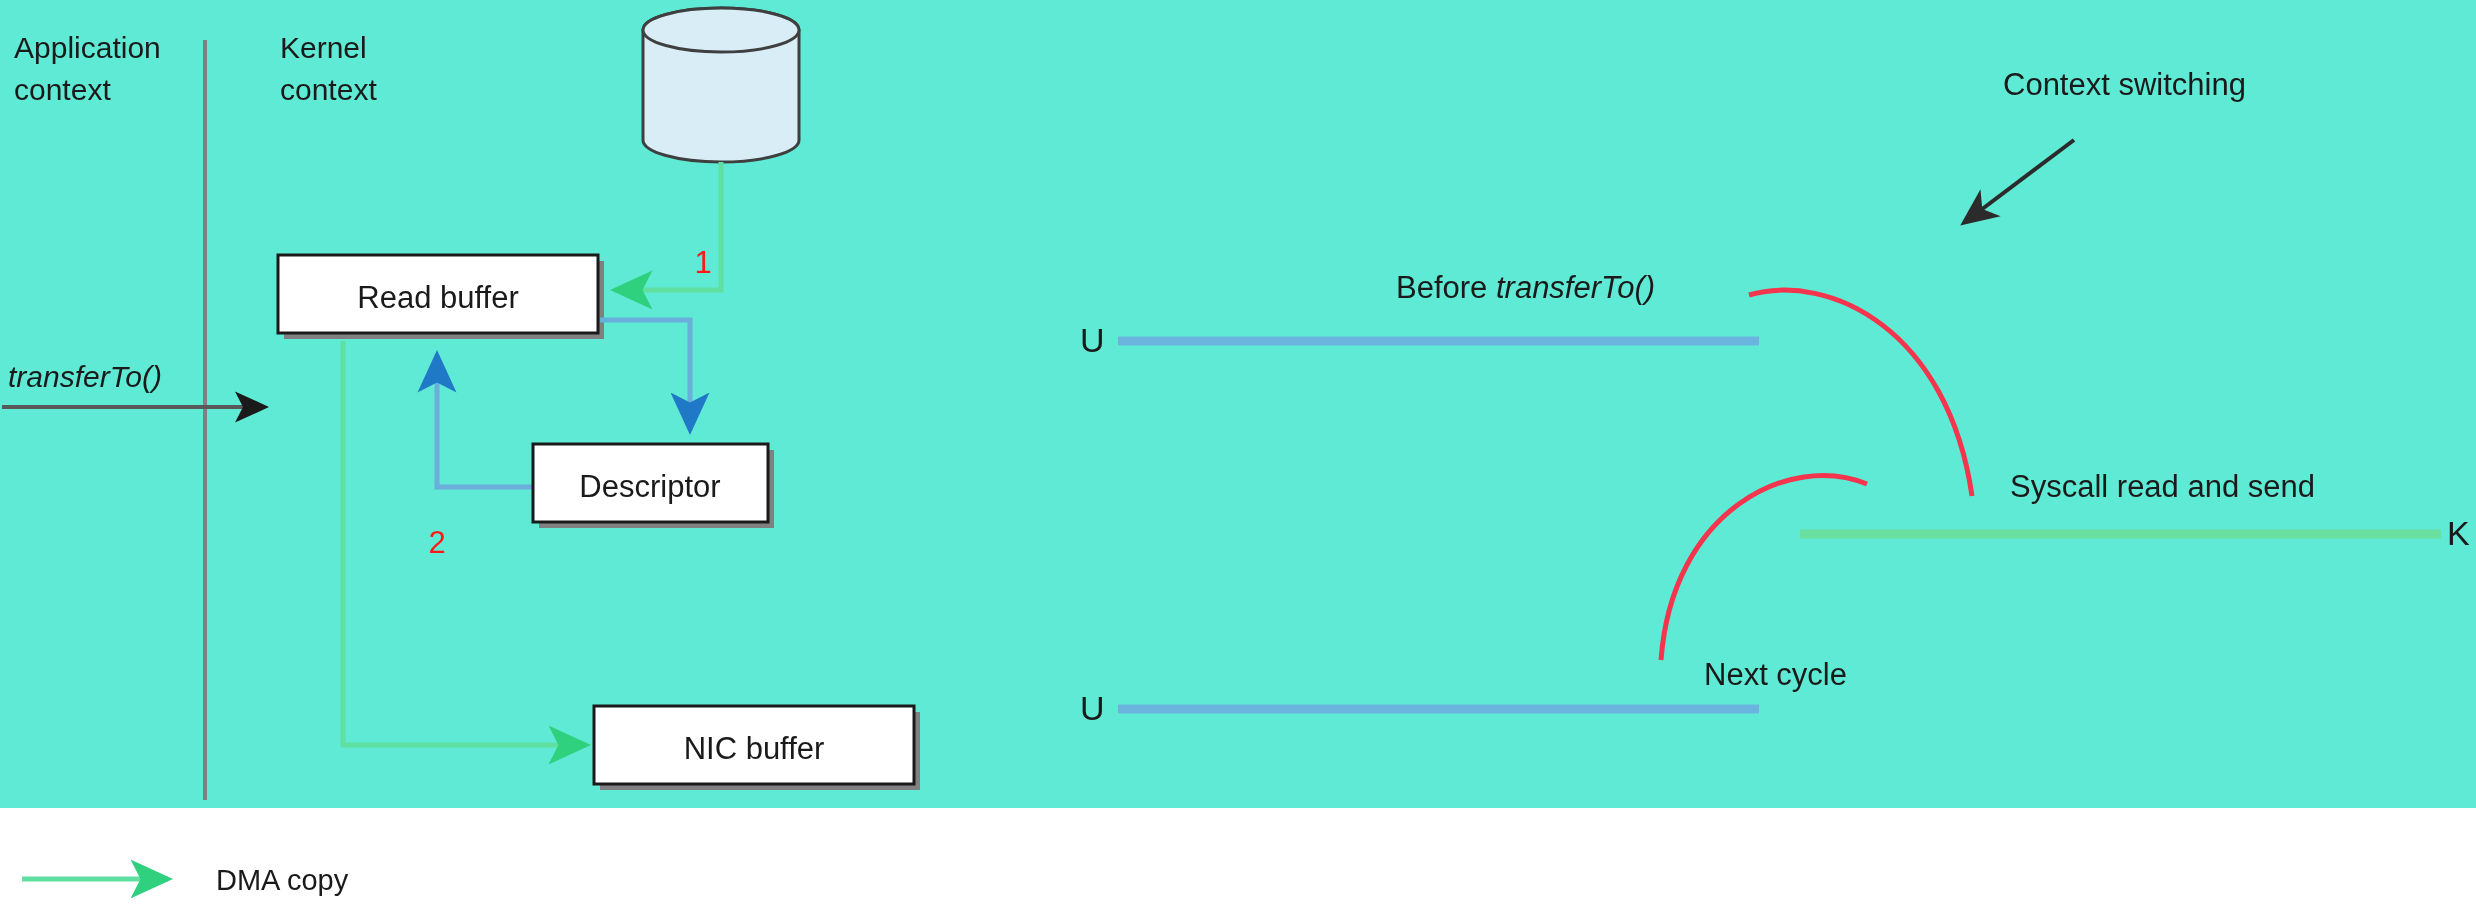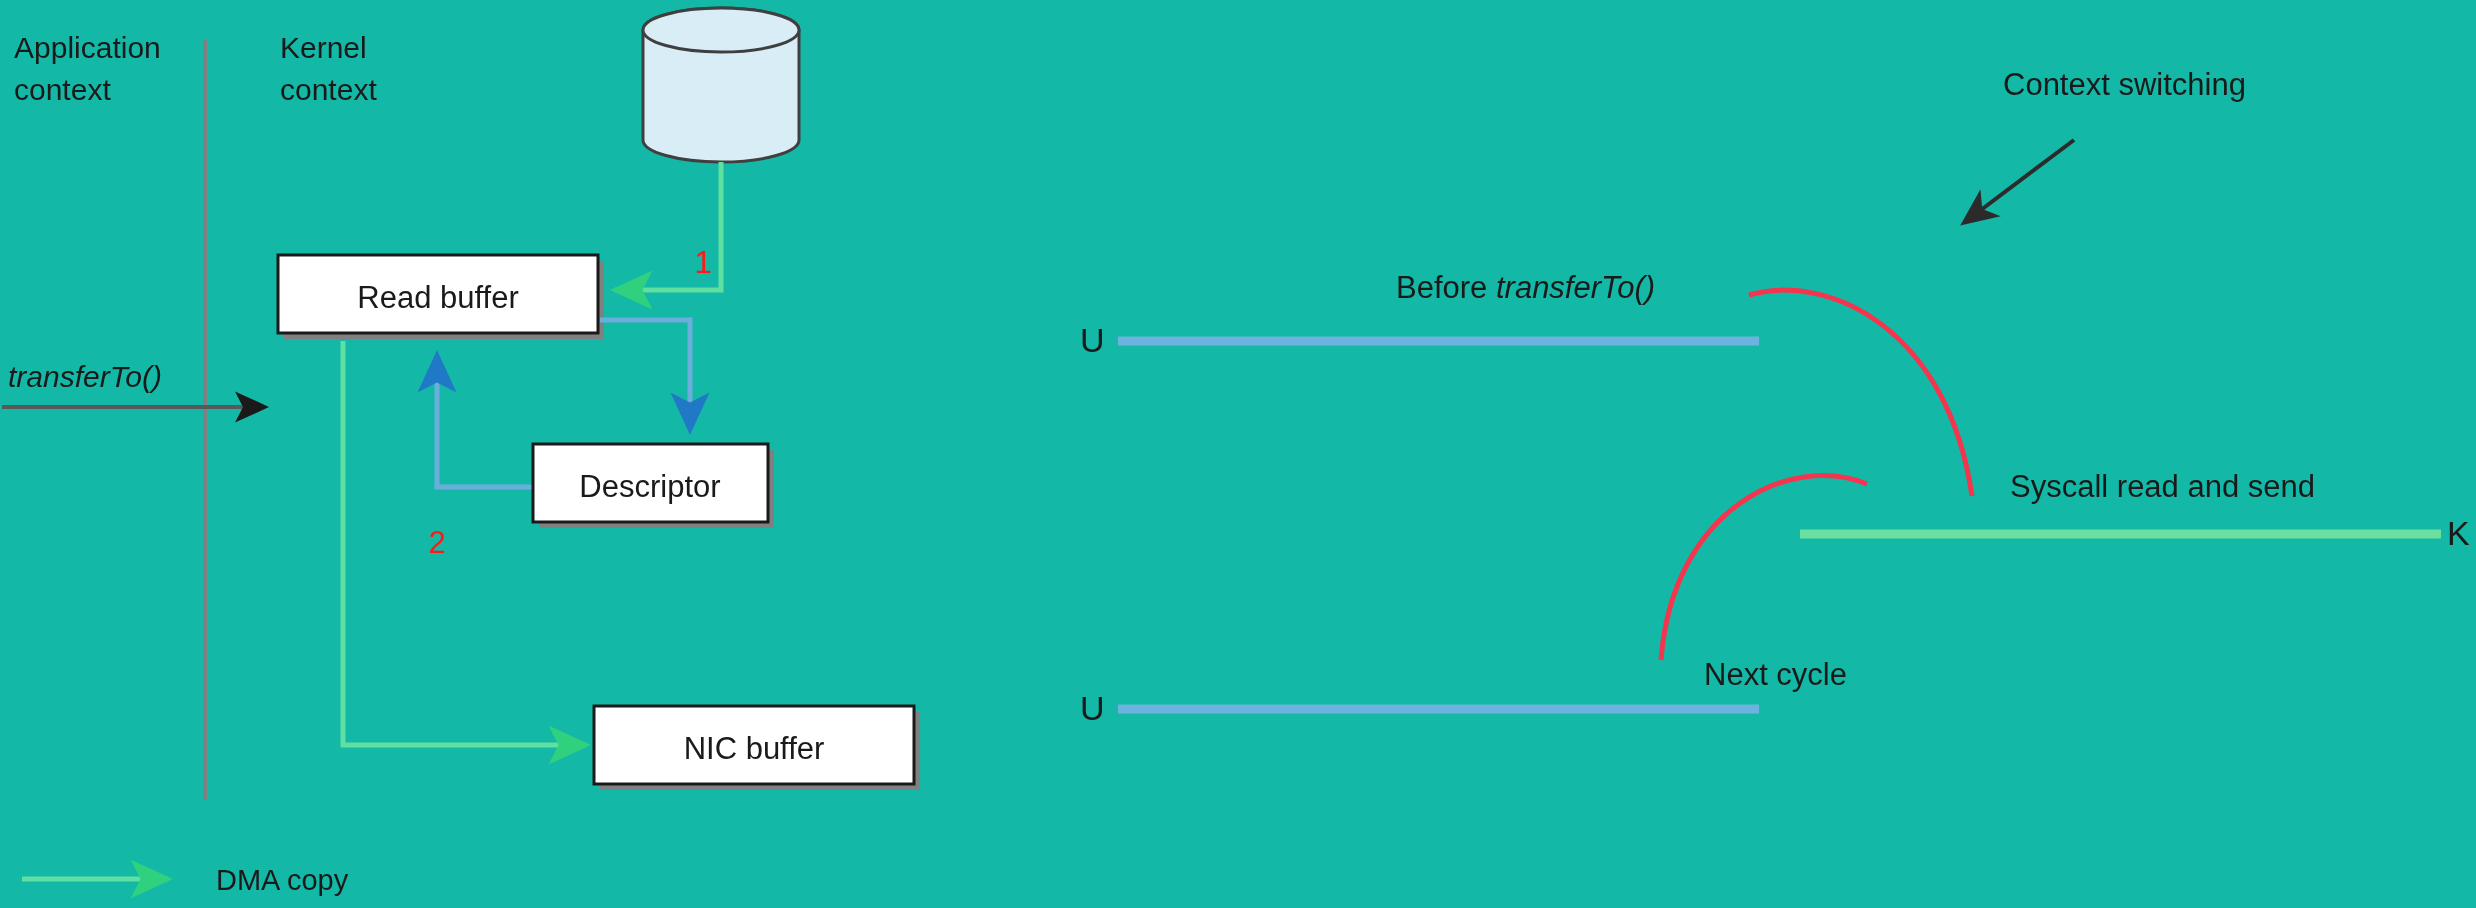--- a/index.html
+++ b/index.html
@@ -9,22 +9,22 @@
   }
   body {
     width: 2476px;
     height: 908px;
     font-family: "Liberation Sans", sans-serif;
     overflow: hidden;
   }
   #diagram-root {
     position: relative;
     width: 2476px;
-    height: 908px;
-    background: #14b8a6;
+    height: 808px;
+    background: #5eead4;
   }
   svg.canvas {
     position: absolute;
     top: 0;
     left: 0;
     width: 2476px;
     height: 908px;
   }
   text {
     font-family: "Liberation Sans", sans-serif;

